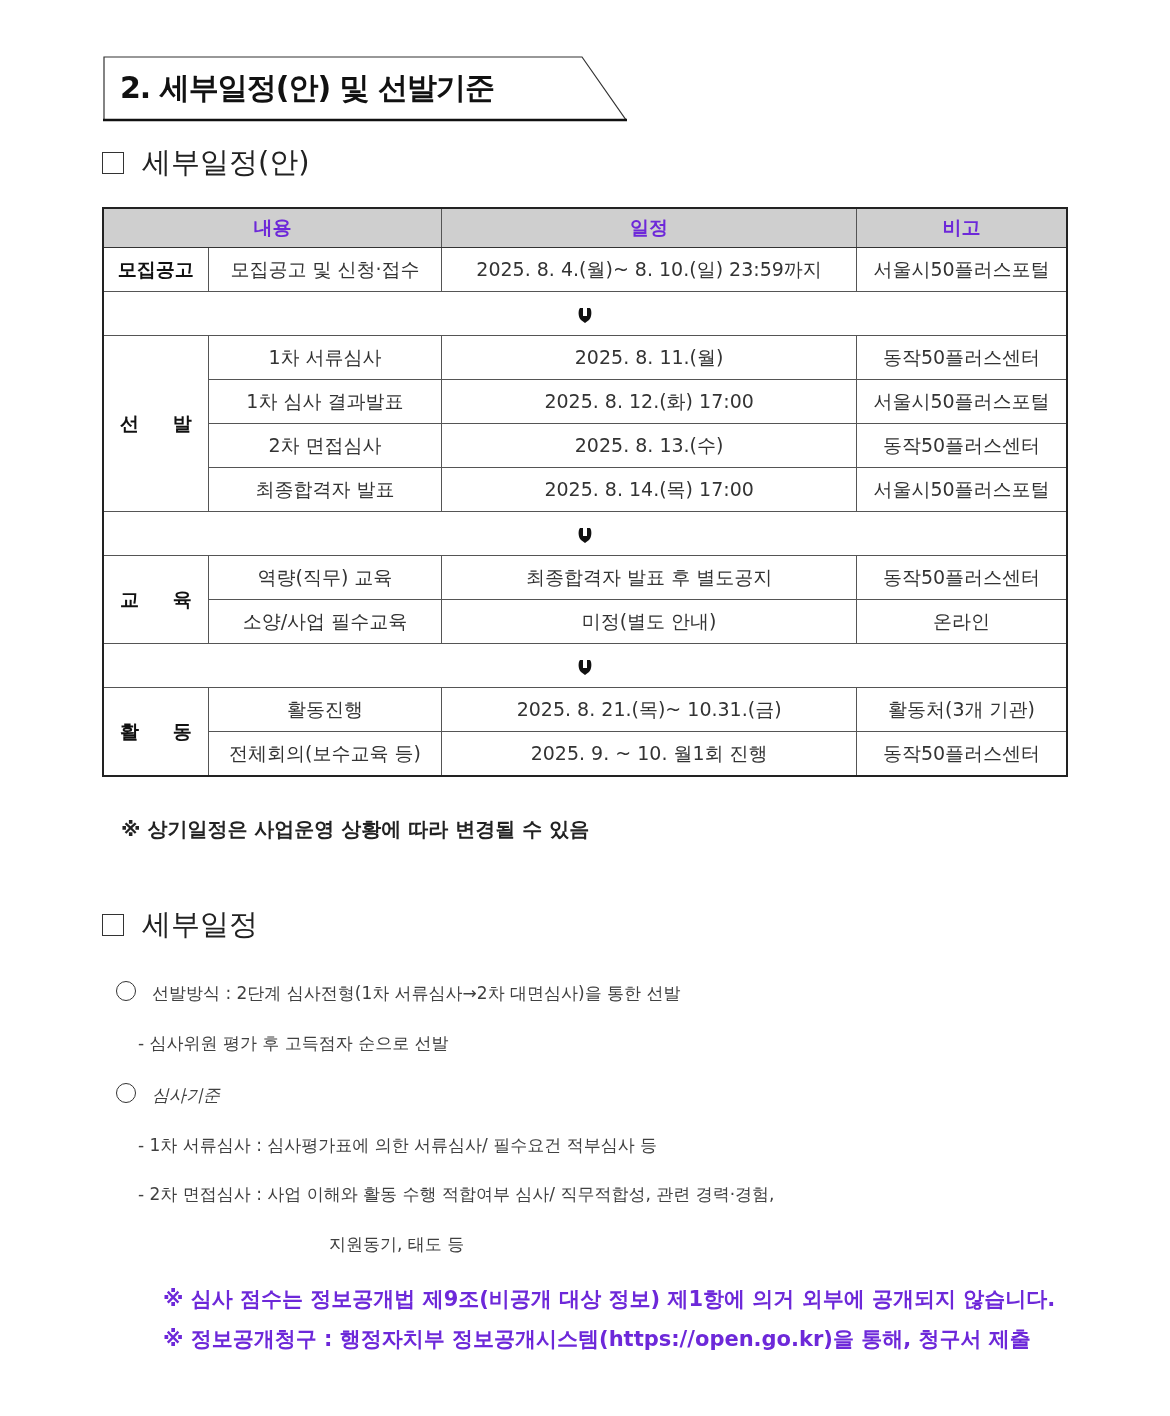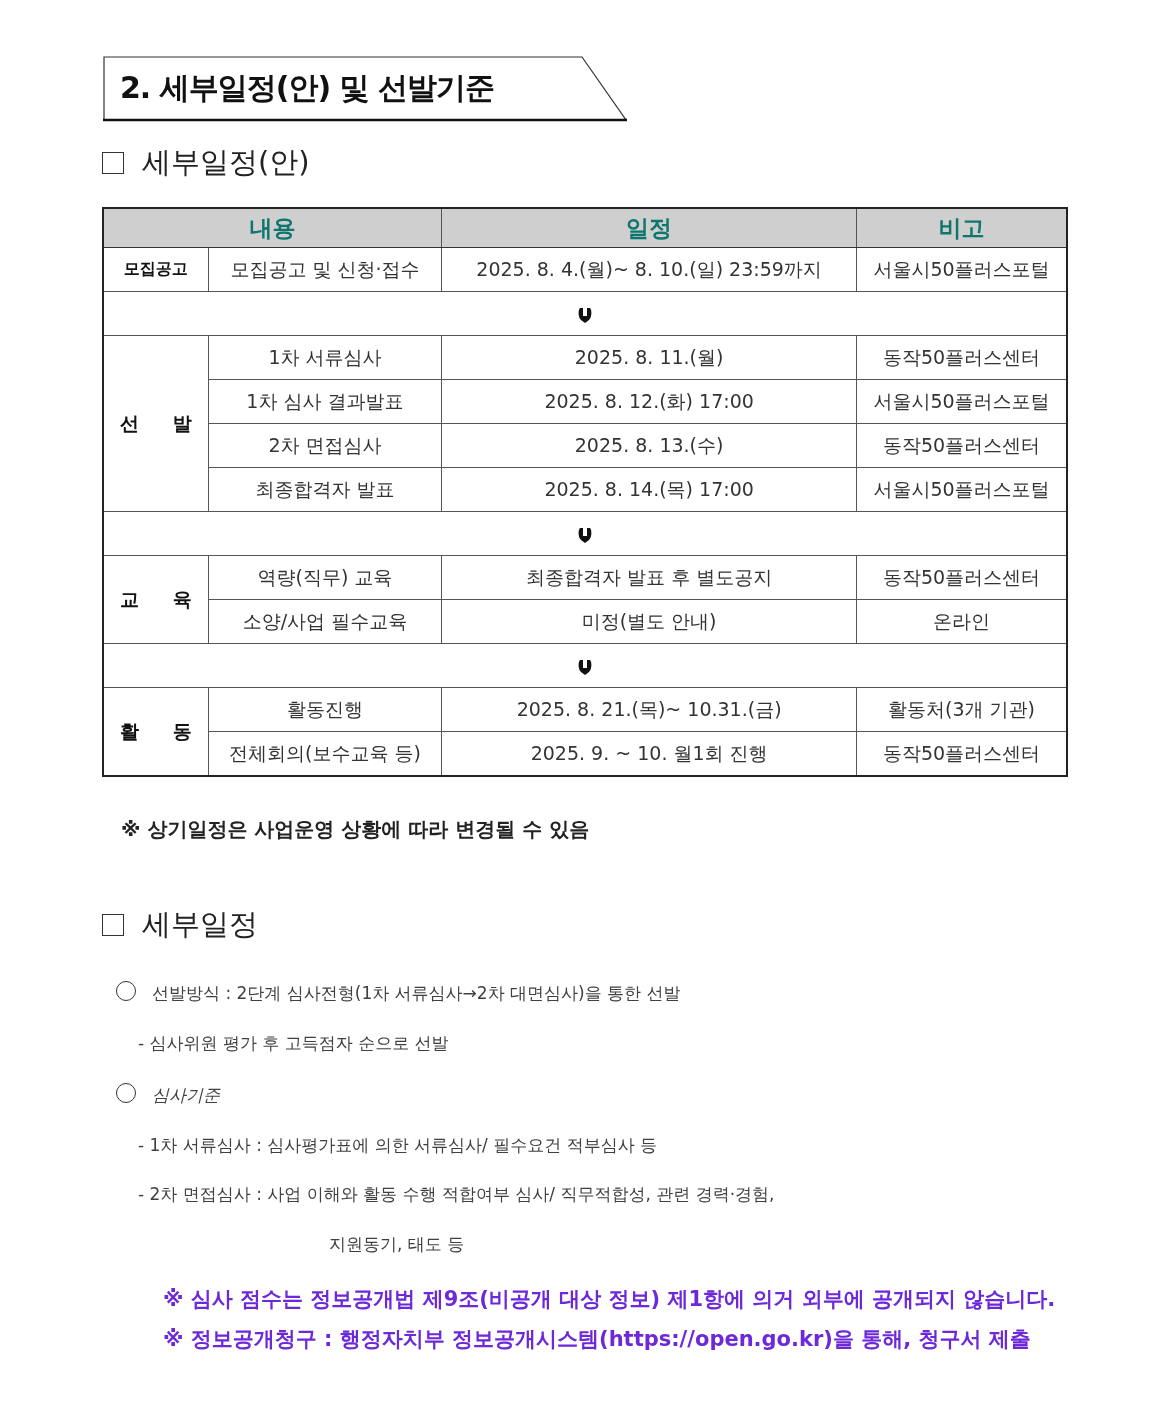--- a/index.html
+++ b/index.html
@@ -70,29 +70,29 @@
       border: 1px solid #555;
       text-align: center;
       padding: 0;
       height: 43px;
       white-space: nowrap;
     }
     .schedule th {
       background: #cfcfcf;
       font-family: "DejaVu Serif", "Liberation Serif", serif;
       font-weight: bold;
-      font-size: 23px;
-      color: #0f766e;
+      font-size: 19px;
+      color: #6d28d9;
       height: 38px;
       border-bottom: 1.5px solid #333;
     }
     .schedule td.cat {
       font-weight: bold;
       color: #111;
-      font-size: 16px;
+      font-size: 19px;
     }
     .schedule td.cat-spaced {
       font-weight: bold;
       color: #111;
       font-size: 19px;
       text-align: justify;
       text-align-last: justify;
       padding: 0 16px;
     }
     .schedule tr.arrow-row td {

